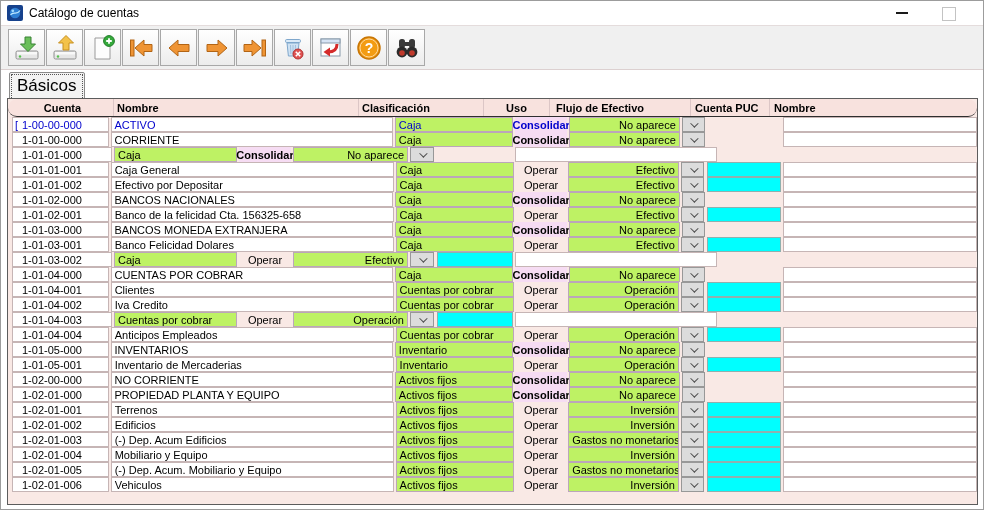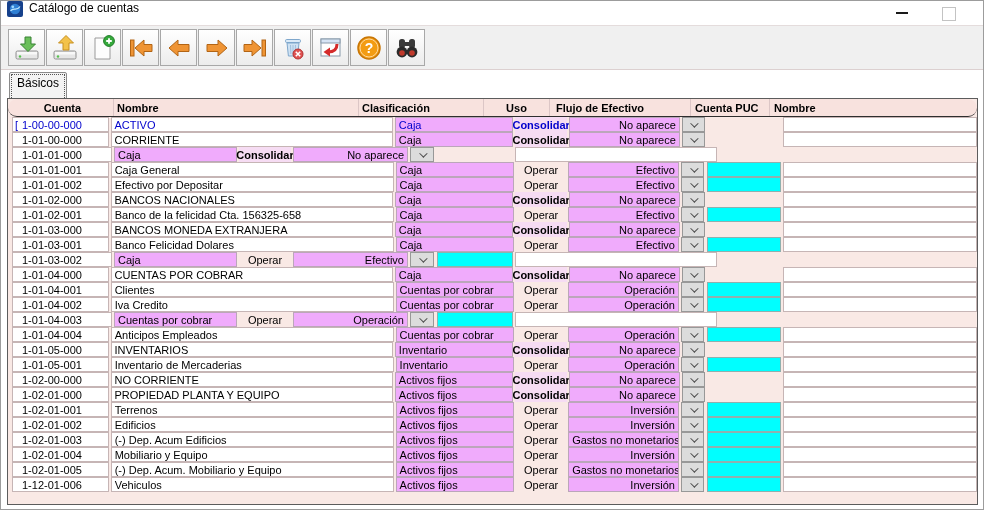--- a/index.html
+++ b/index.html
@@ -1,31 +1,31 @@
 <!DOCTYPE html>
 <html><head>
 <meta charset="utf-8">
 <style>
   html,body{margin:0;padding:0;background:#fff;}
   .window{position:relative;width:984px;height:510px;background:#fff;border:1px solid #9c9c9c;
     box-sizing:border-box;font-family:"Liberation Sans",sans-serif;overflow:hidden;}
   
-  .titlebar{position:absolute;top:0;left:0;right:0;height:24px;background:#fff;display:flex;padding-left:6px;}
+  .titlebar{position:absolute;top:0;left:0;right:0;height:24px;background:#fff;display:flex;align-items:center;padding-left:6px;}
   .titlebar .title{font-size:12px;margin-left:6px;color:#000;}
   .win-min{position:absolute;left:895px;top:11px;width:12px;height:2px;background:#1a1a1a;}
   .win-max{position:absolute;left:941px;top:6px;width:12px;height:12px;border:1px solid #c3c3c3;background:#fff;}
   
   .toolbar{position:absolute;top:24px;left:0;right:0;height:45px;background:#f0f0f0;
     border-top:1px solid #e4dcdc;border-bottom:1px solid #dcd0d0;display:flex;align-items:center;
     padding-left:7px;box-sizing:border-box;}
   .tb{width:37px;height:37px;margin-right:1px;background:linear-gradient(#ffffff,#ececec);
     border:1px solid #a8a8a8;display:flex;align-items:center;justify-content:center;padding:0;box-sizing:border-box;cursor:pointer;}
   
   .tabbar{position:absolute;top:71px;left:8px;}
-  .tab{height:34px;box-sizing:border-box;padding:3px 7px 18px;font-size:12px;background:#f3f3f3;
+  .tab{height:34px;box-sizing:border-box;padding:3px 7px 18px;font-size:17px;background:#f3f3f3;
     border:1px solid #8a8a8a;border-radius:2px 2px 0 0;outline:1px dotted #555;outline-offset:-3px;}
   
   .grid-panel{position:absolute;left:6px;top:97px;width:971px;height:407px;box-sizing:border-box;
     background:#f9e9e5;border:1px solid #5c5c5c;}
   .grid-header{display:flex;height:18px;border-bottom:1px solid #2e2e2e;background:#f8e2de;
     font-weight:bold;font-size:11px;align-items:stretch;padding-left:4px;box-sizing:border-box;border-radius:9px;}
   .gh{height:100%;display:flex;align-items:center;border-right:1px solid #dcc6c6;box-sizing:border-box;white-space:nowrap;overflow:hidden;}
   .h-cuenta{width:102px;justify-content:center;}
   .h-nombre{width:245px;padding-left:3px;}
   .h-clasif{width:125px;padding-left:3px;}
@@ -37,21 +37,21 @@
   .grid-row{display:flex;height:15px;padding-left:4px;position:relative;}
   .field{box-sizing:border-box;height:15px;border:1px solid #c6b5b5;background:#fff;font-size:11px;
     line-height:12px;padding:1px 3px 0;white-space:nowrap;overflow:hidden;color:#000;}
   .col-cuenta{width:100px;position:relative;padding-left:9px;}
   .col-nombre{width:294px;margin-left:2px;}
   .col-clasif{width:123px;margin-left:2px;}
   .uso{width:52px;margin-left:2px;display:flex;align-items:center;justify-content:center;
     font-size:11px;height:15px;box-sizing:border-box;color:#000;}
   .uso.consolidar{font-weight:bold;background:#f6dcf3;}
   .col-flujo{width:115px;margin-left:2px;text-align:right;}
-  .magenta{background:#f0abfc;border-color:#bba6ba;}
+  .magenta{background:#bef264;border-color:#bba6ba;}
   .dd{width:24px;margin-left:2px;height:15px;box-sizing:border-box;background:#dcdcdc;
     border:1px solid #989898;display:flex;align-items:center;justify-content:center;cursor:pointer;}
   .chev{width:5px;height:5px;border-right:1.4px solid #4a4a4a;border-bottom:1.4px solid #4a4a4a;
     transform:rotate(45deg) translateY(-2px);}
   .col-puc{width:76px;margin-left:3px;}
   .cyan{background:#00ffff;border-color:#8fb0ae;}
   .spacer{background:transparent;border:1px solid transparent;height:15px;box-sizing:border-box;}
   .col-nombre2{width:202px;margin-left:2px;}
   .marker{position:absolute;left:2px;top:1px;font-size:11px;line-height:12px;color:#0000cc;}
   .grid-row.selected .field,.grid-row.selected .uso{color:#0000cc;}
@@ -452,21 +452,21 @@
           <div class="field col-clasif magenta">Activos fijos</div>
           <div class="uso">Operar</div>
           <div class="field col-flujo magenta">Gastos no monetarios</div>
           <div class="dd">
             <span class="chev"></span>
           </div>
           <div class="field col-puc cyan"></div>
           <div class="field col-nombre2"></div>
         </div>
         <div class="grid-row">
-          <div class="field col-cuenta"><span>1-12-01-006</span></div>
+          <div class="field col-cuenta"><span>1-02-01-006</span></div>
           <div class="field col-nombre">Vehiculos</div>
           <div class="field col-clasif magenta">Activos fijos</div>
           <div class="uso">Operar</div>
           <div class="field col-flujo magenta">Inversión</div>
           <div class="dd">
             <span class="chev"></span>
           </div>
           <div class="field col-puc cyan"></div>
           <div class="field col-nombre2"></div>
         </div>

